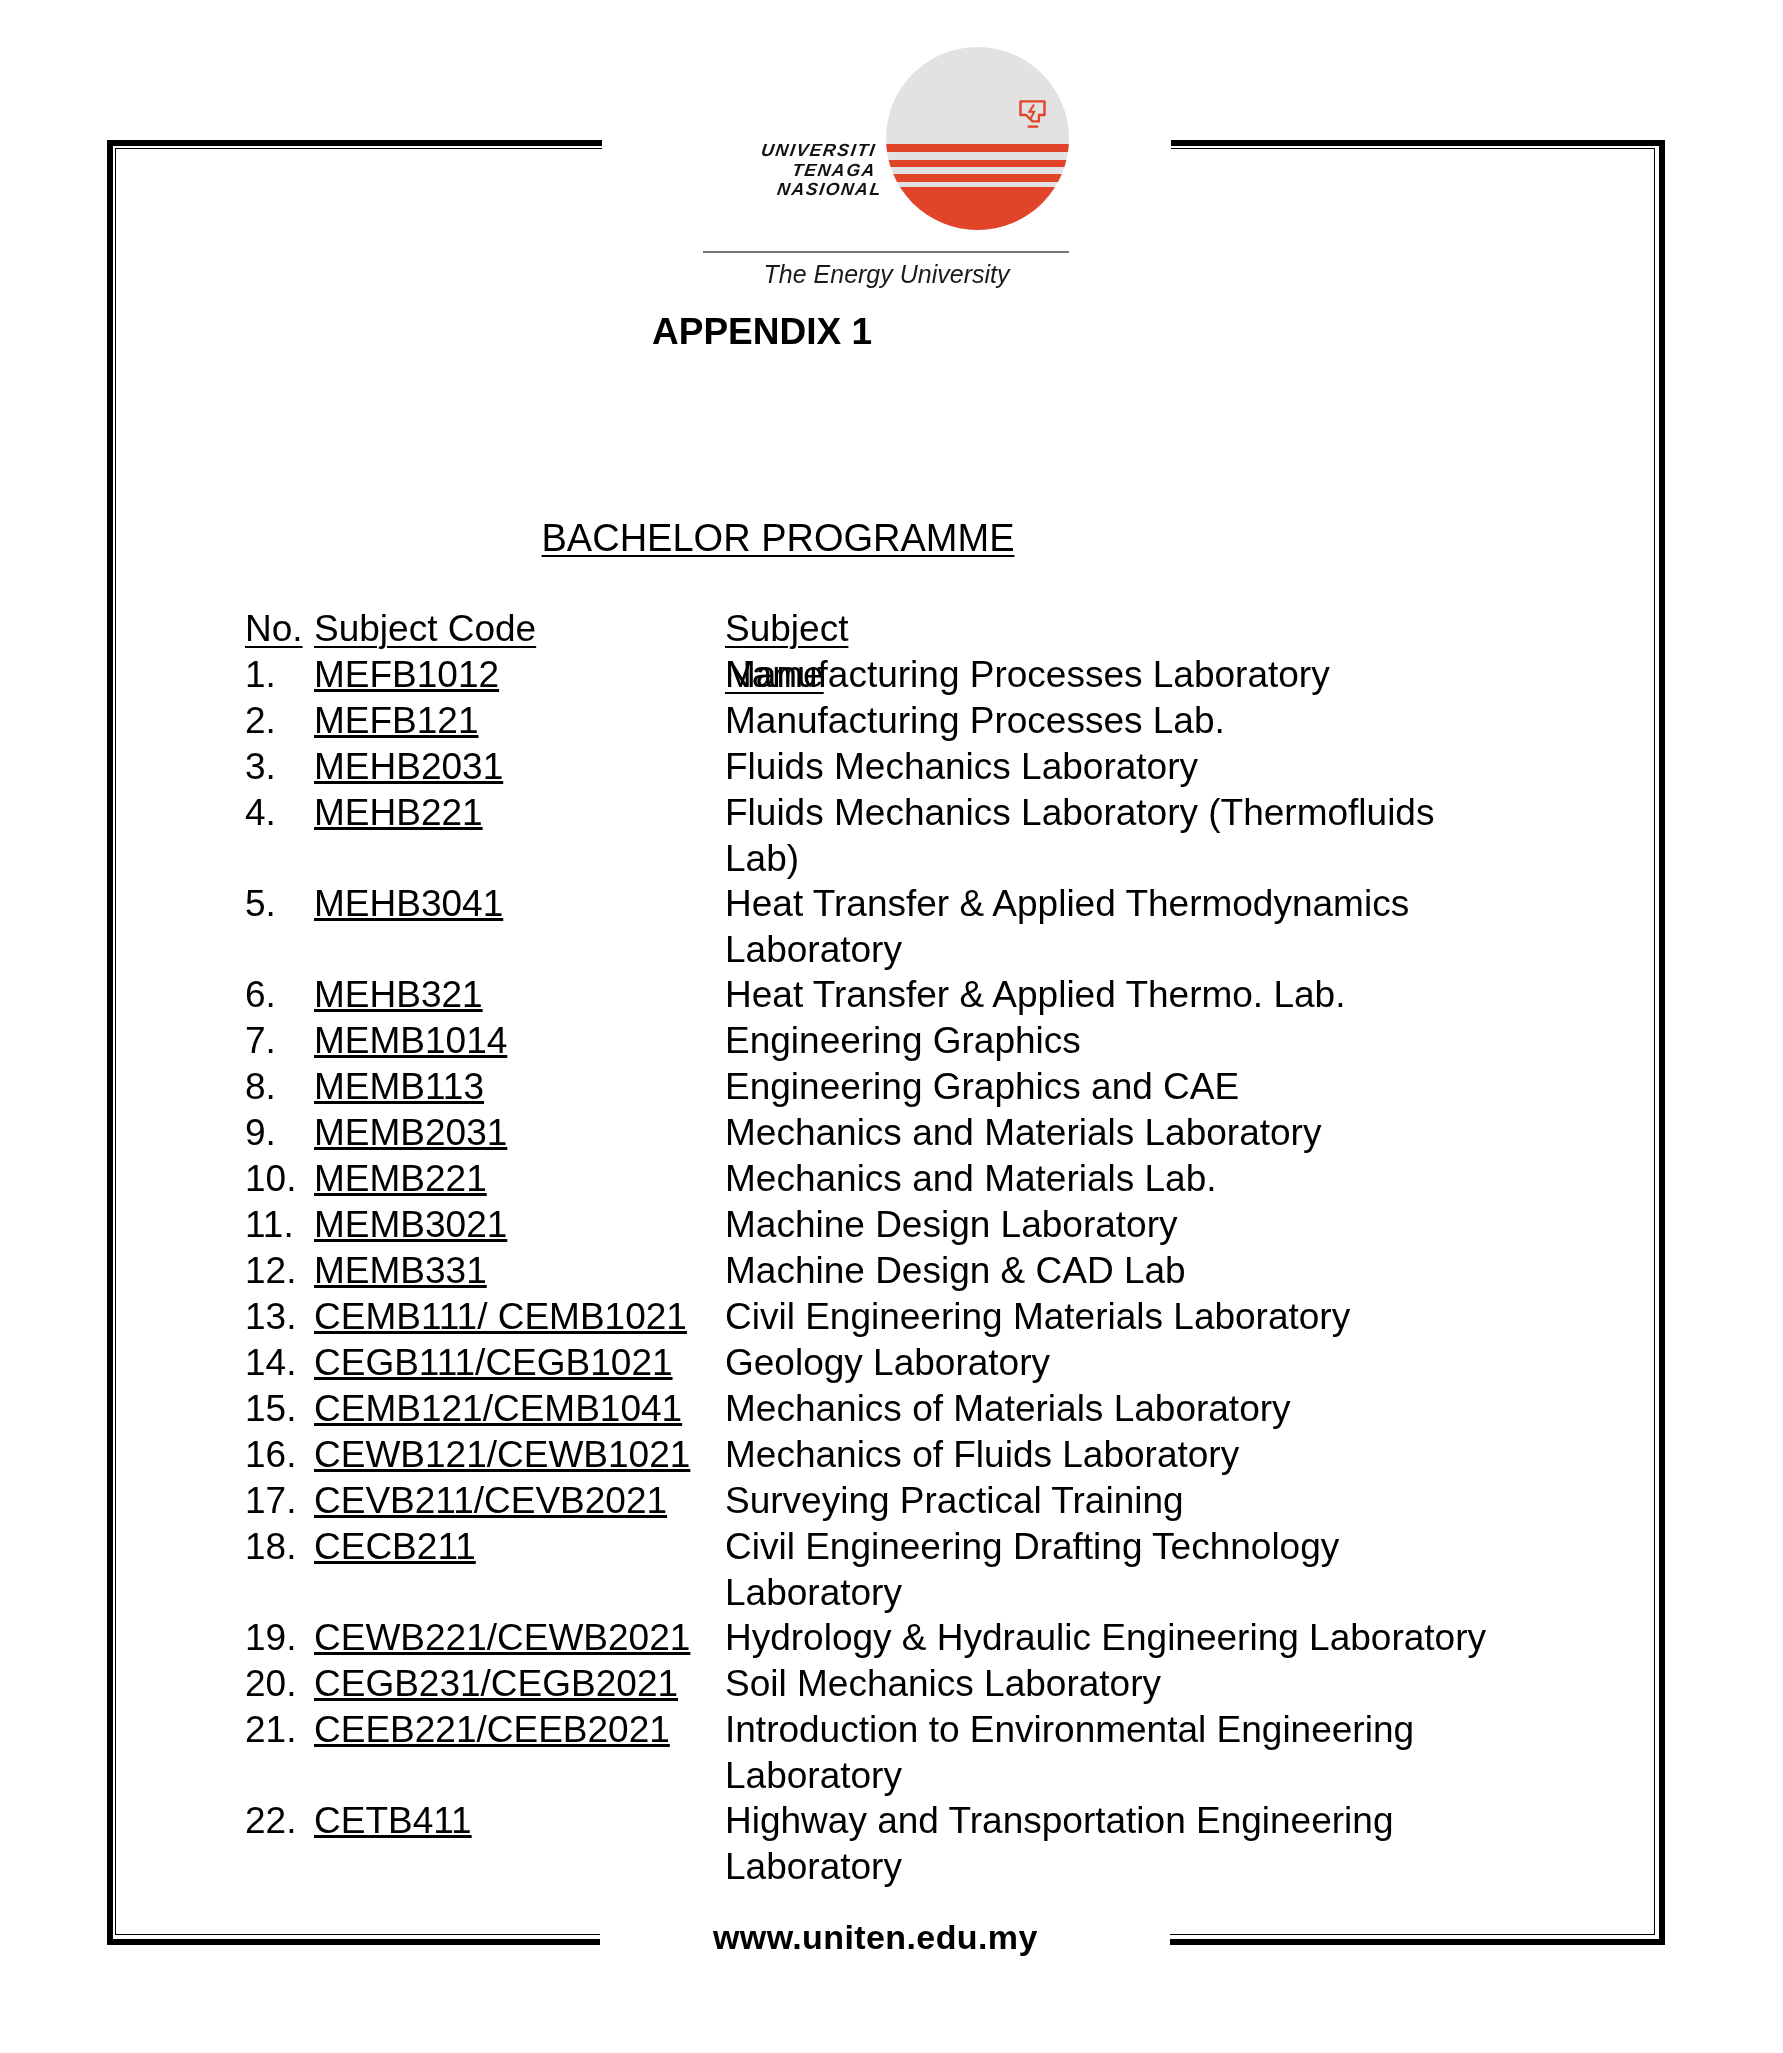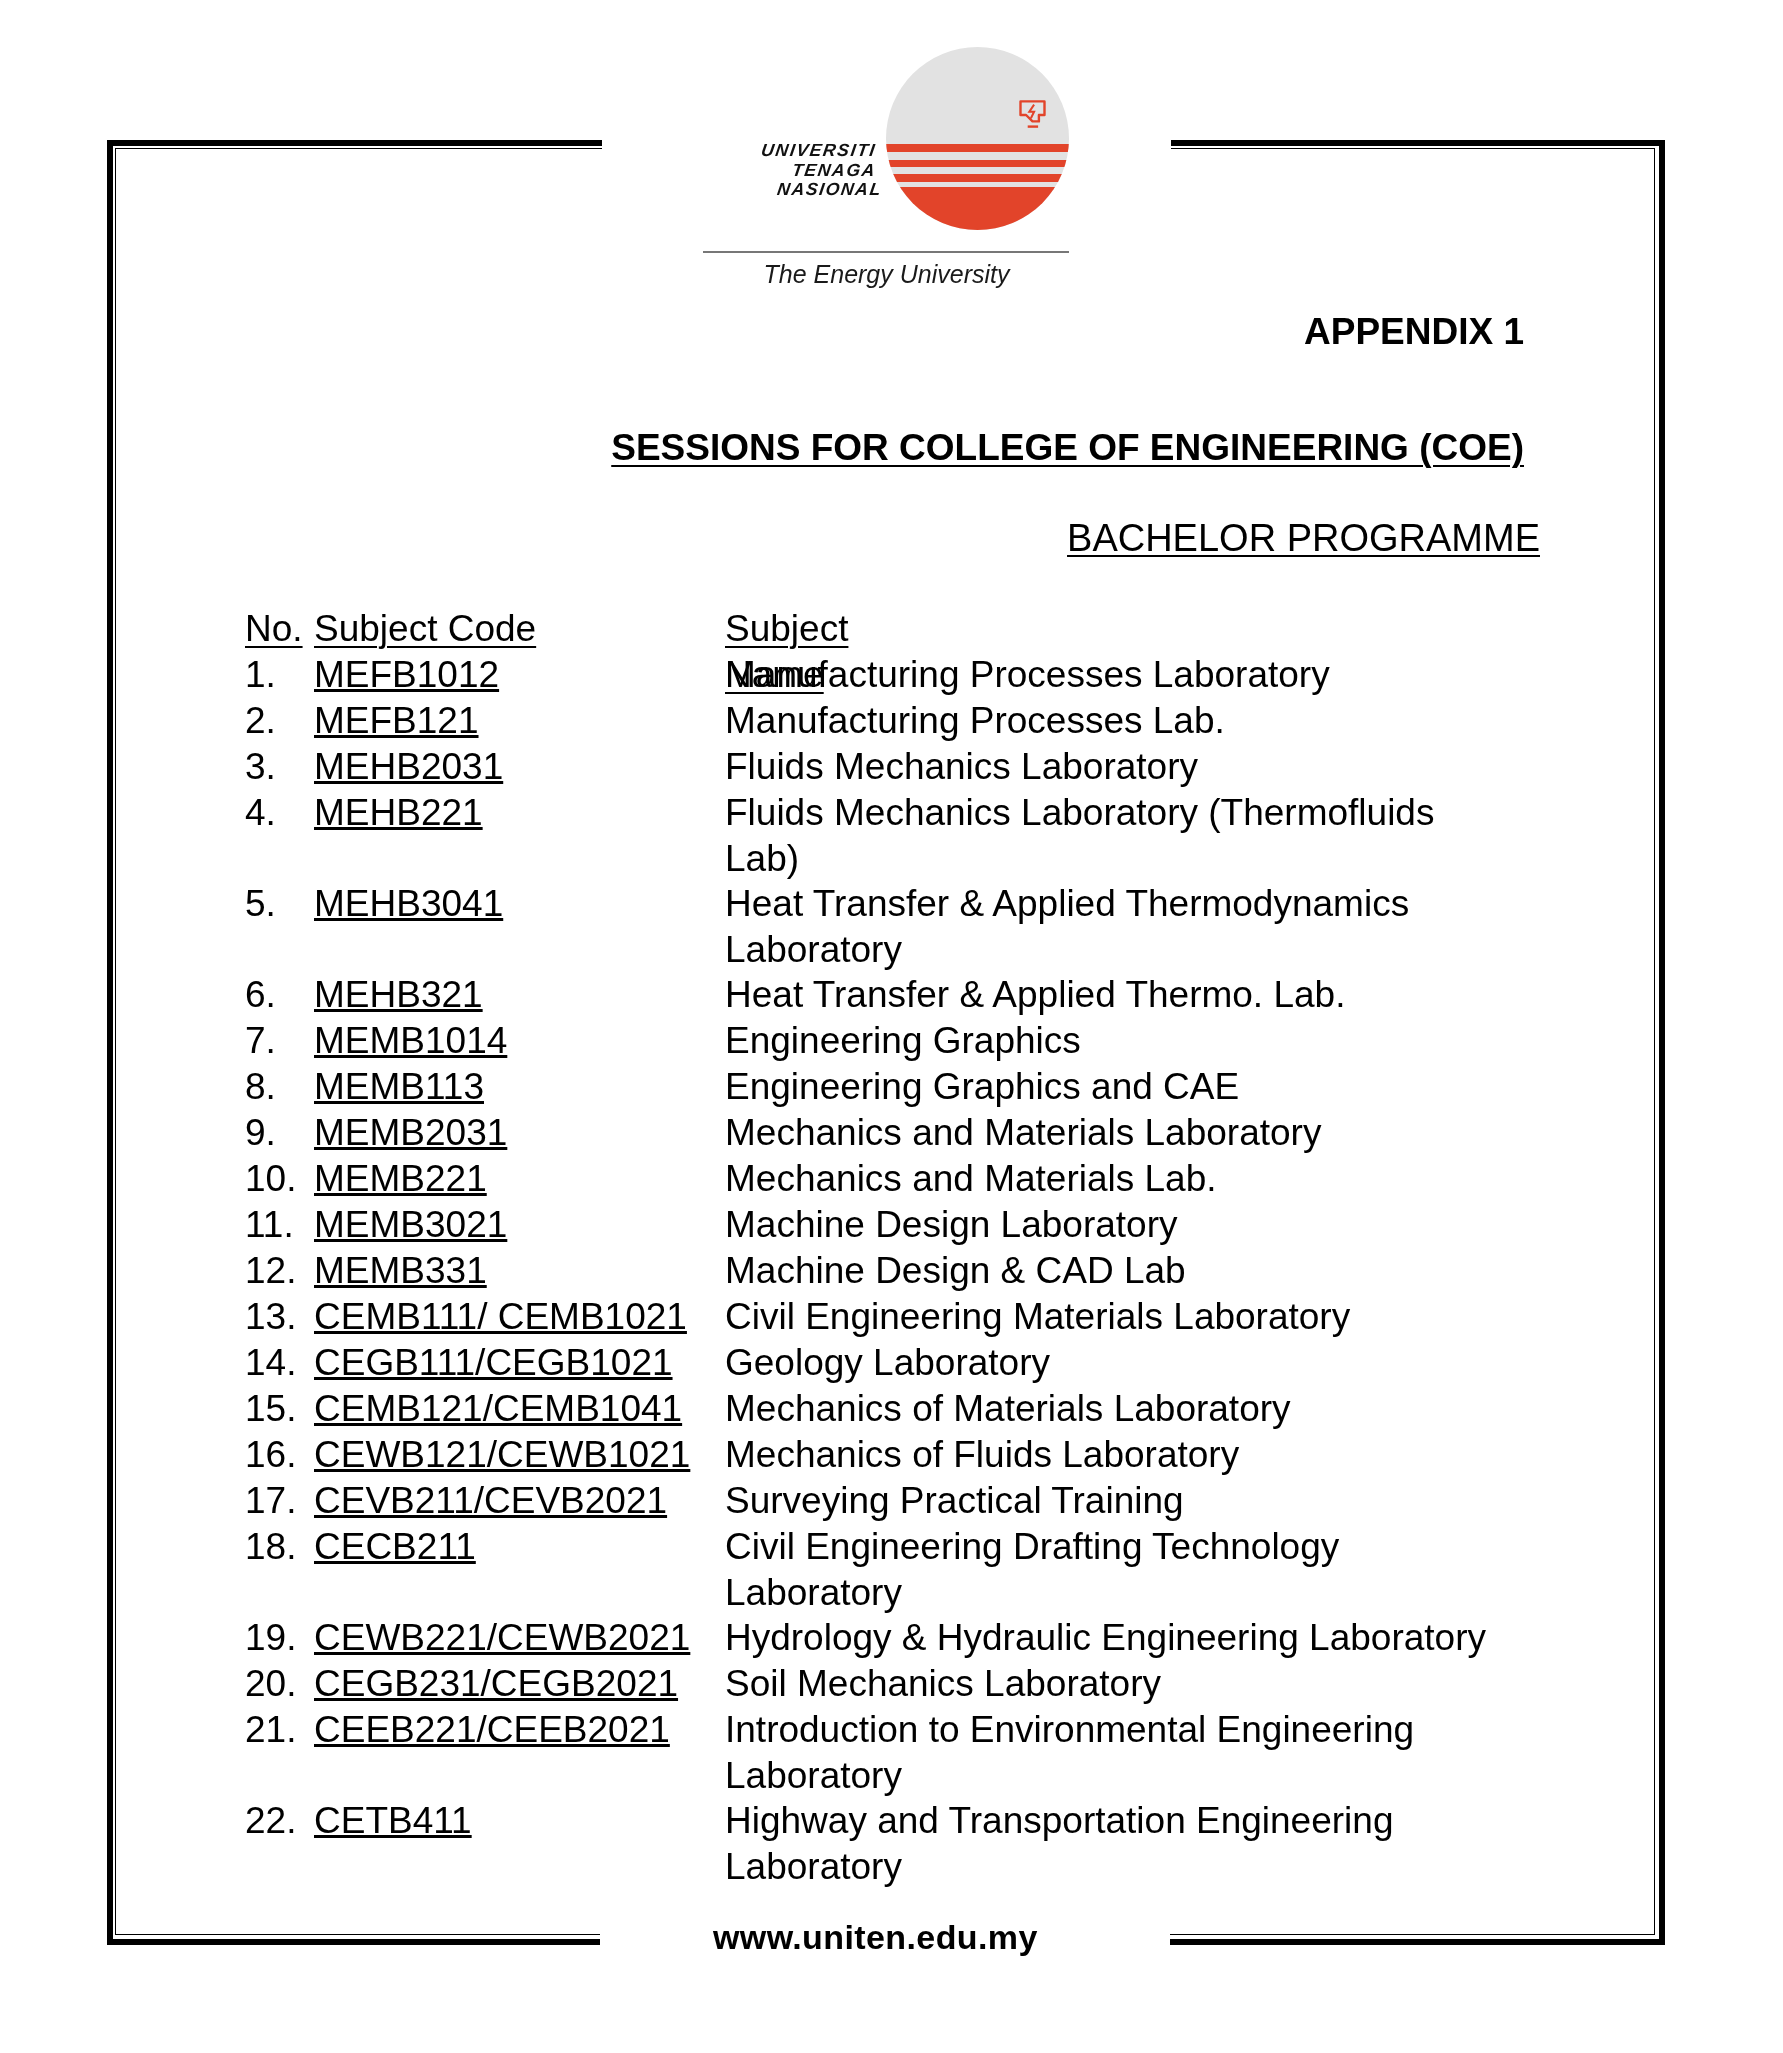--- a/index.html
+++ b/index.html
@@ -9,21 +9,21 @@
   .frame-outer { position:absolute; left:107px; top:140px; width:1546px; height:1793px; border:6.4px solid #000; }
   .frame-inner { position:absolute; left:115px; top:148px; width:1540px; height:1787px; border:1.6px solid #000; box-sizing:border-box; }
   .gap { position:absolute; background:#fff; }
   
   .logo-circle { position:absolute; left:886px; top:47px; width:183px; height:183px; border-radius:50%; overflow:hidden; background:#e2e2e2; }
   .stripe { position:absolute; left:0; width:100%; background:#e2442a; }
   .logo-word { position:absolute; font-family:"Liberation Sans", sans-serif; font-weight:bold; font-style:italic; font-size:17.6px; line-height:17.6px; letter-spacing:1.6px; color:#111; text-align:right; transform:skewX(-8deg); }
   .logo-rule { position:absolute; left:703px; top:251px; width:366px; height:1.6px; background:#777; }
   .tagline { position:absolute; left:722px; width:329px; top:261px; text-align:center; font-style:italic; font-size:25px; line-height:26px; color:#1a1a1a; }
   
-  .center { position:absolute; left:0; width:1524px; text-align:right; }
+  .center { position:absolute; left:0; width:1524px; text-align:center; }
   .appendix { top:313px; font-weight:bold; font-size:37px; line-height:37px; }
   .title { top:377px; font-weight:bold; font-size:37px; line-height:47px; }
   .title span { text-decoration:underline; text-decoration-thickness:2.4px; text-underline-offset:4.8px; }
   .program { top:519px; font-size:38px; line-height:38px;margin-left:16px; }
   .program span { text-decoration:underline; text-decoration-thickness:2.4px; text-underline-offset:4px; }
   
   .tbl { position:absolute; left:245px; top:606px; font-size:37px; line-height:46px; }
   .row { position:relative; height:46px; }
   .row.tall { height:91px; }
   .c-no { position:absolute; left:0; white-space:nowrap; }
@@ -57,21 +57,20 @@
       <rect x="12" y="33" width="13" height="3" fill="#e2442a"></rect>
     </svg>
   </div>
   <div class="logo-rule"></div>
   <div class="tagline">The Energy University</div>
 </div>
 
 <div class="center appendix">APPENDIX 1</div>
 <div class="center title">
   <br>
-  <span>SESSIONS FOR COLLEGE OF ENGINEERING (COE)</span>
 </div>
 <div class="center program">
   <span>BACHELOR PROGRAMME</span>
 </div>
 
 <div class="tbl">
   <div class="row hdr">
     <span class="c-no">No.</span>
     <span class="c-code">Subject Code</span>
     <span class="c-name" style="width:auto">Subject Name</span>

